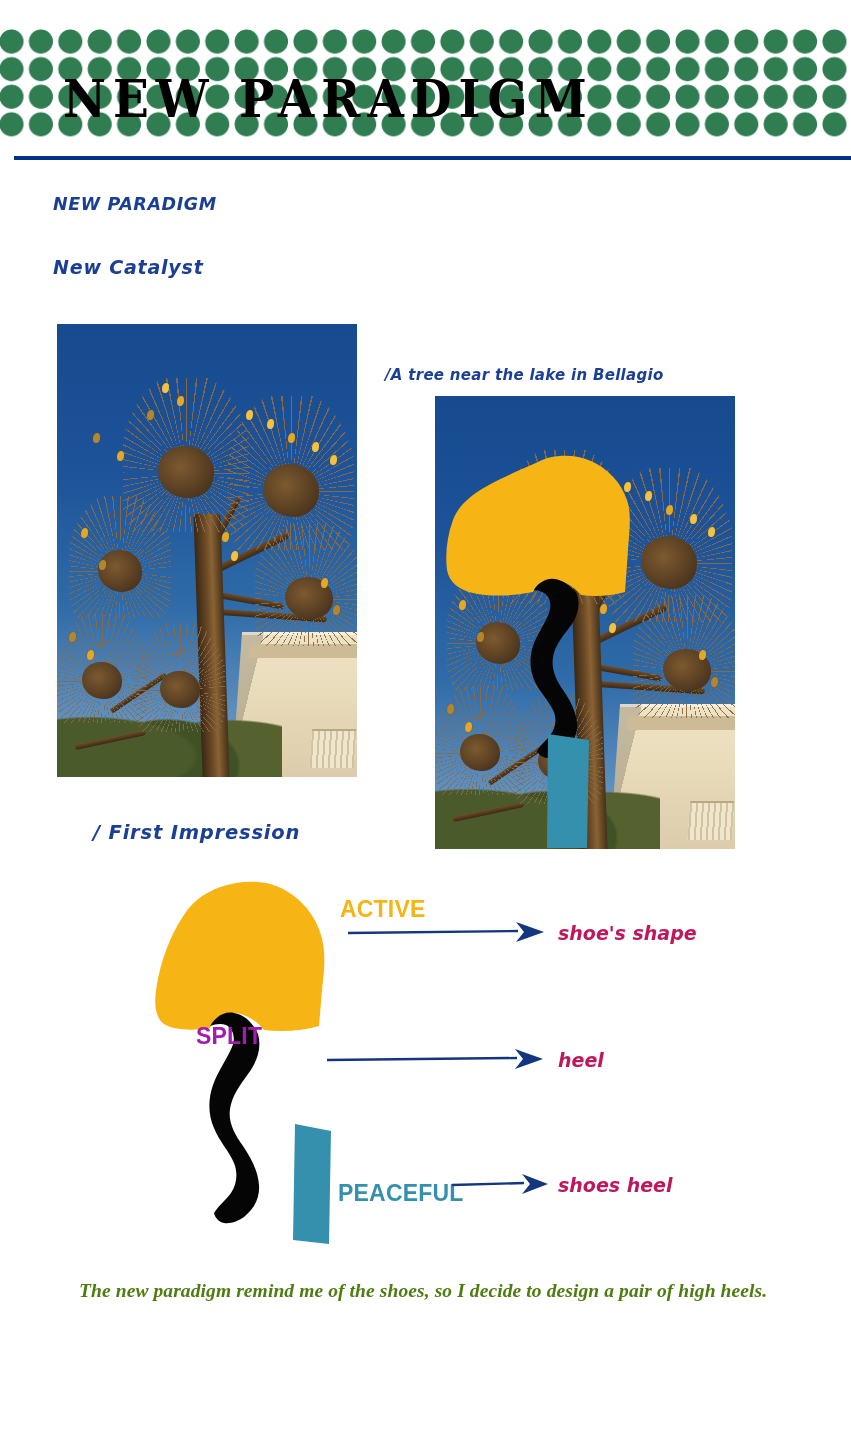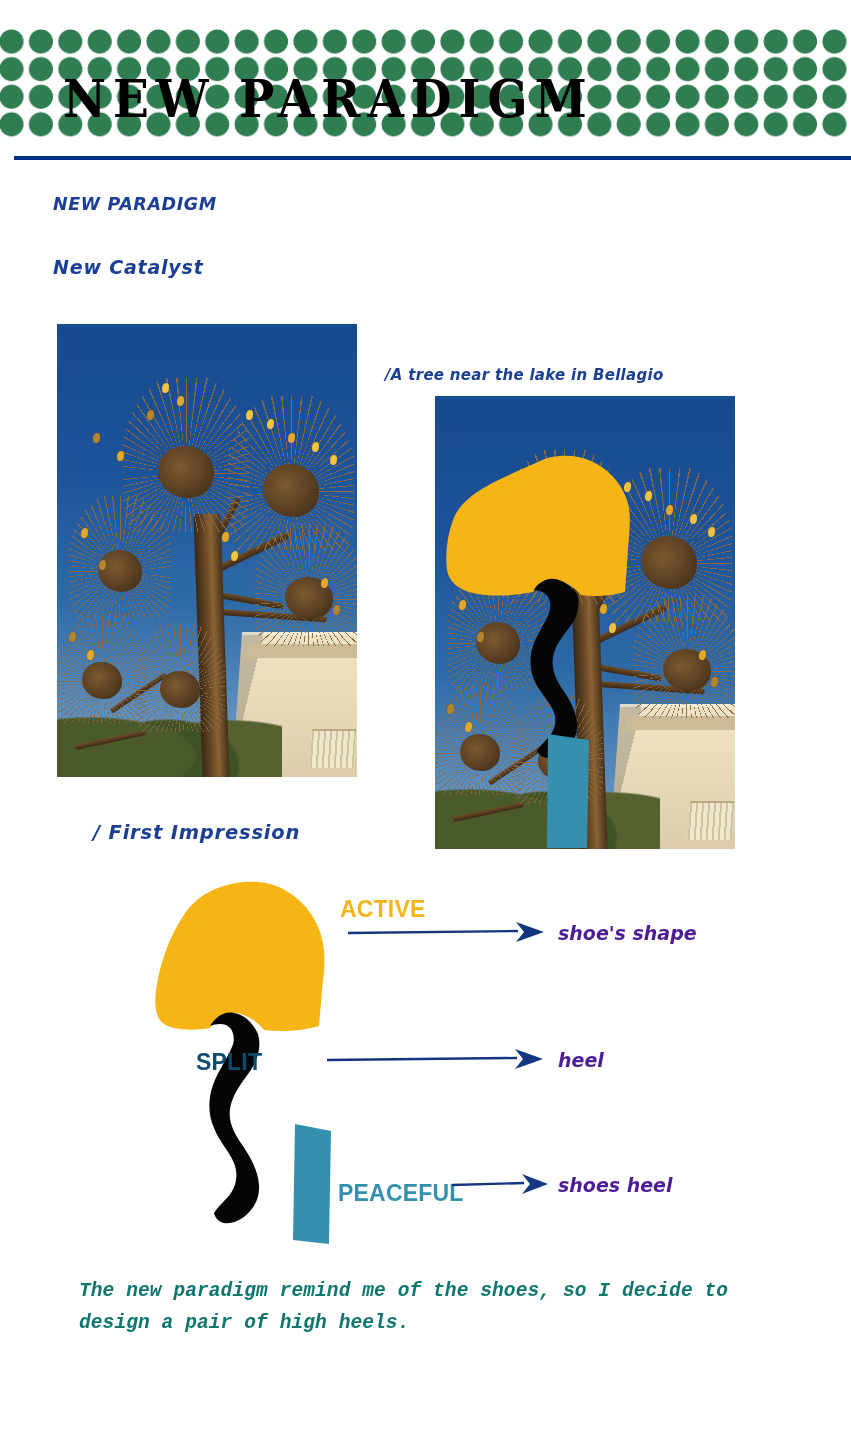--- a/index.html
+++ b/index.html
@@ -227,56 +227,56 @@
 
   .diag-label {
     position: absolute;
     font-family: "Liberation Sans", sans-serif;
     font-weight: 700;
     font-size: 23px;
     letter-spacing: 0.2px;
     white-space: nowrap;
   }
   #label-active   { left: 340px; top: 896px;  color: #f6b515; }
-  #label-split    { left: 196px; top: 1049px; color: #0c4a6e; text-align: center; }
+  #label-split    { left: 196px; top: 1023px; color: #a21caf; text-align: center; }
   #label-peaceful { left: 338px; top: 1180px; color: #3590ae; }
 
   .diag-target {
     position: absolute;
     font-family: "DejaVu Sans", sans-serif;
     font-style: italic;
     font-weight: 700;
     font-size: 19px;
-    color: #4c1d95;
+    color: #be185d;
     white-space: nowrap;
   }
   #target-shape { left: 558px; top: 922px; }
   #target-vamp  { left: 558px; top: 1049px; }
   #target-heel  { left: 558px; top: 1174px; }
 
   .arrow-svg { position: absolute; }
   #arrow-1 { left: 348px; top: 918px;  width: 196px; height: 28px; }
   #arrow-2 { left: 327px; top: 1045px; width: 216px; height: 28px; }
   #arrow-3 { left: 452px; top: 1170px; width: 96px;  height: 28px; }
   .arrow-stroke { stroke: #14367f; stroke-width: 2.4; fill: none; }
   .arrow-head   { fill: #14367f; }
 
   
   #body-paragraph {
     position: absolute;
     left: 79px;
     top: 1275px;
     width: 730px;
-    font-family: Liberation Mono, monospace;
+    font-family: Liberation Serif, serif;
     font-style: italic;
     font-weight: 700;
     font-size: 19.5px;
     line-height: 32px;
     letter-spacing: 0.1px;
-    color: #0f766e;
+    color: #4d7c0f;
   }
 </style>
 </head>
 <body>
 
 <div id="header-band">
   <div id="dot-pattern"></div>
   <div id="header-title" class="header-title">NEW PARADIGM</div>
 </div>
 

